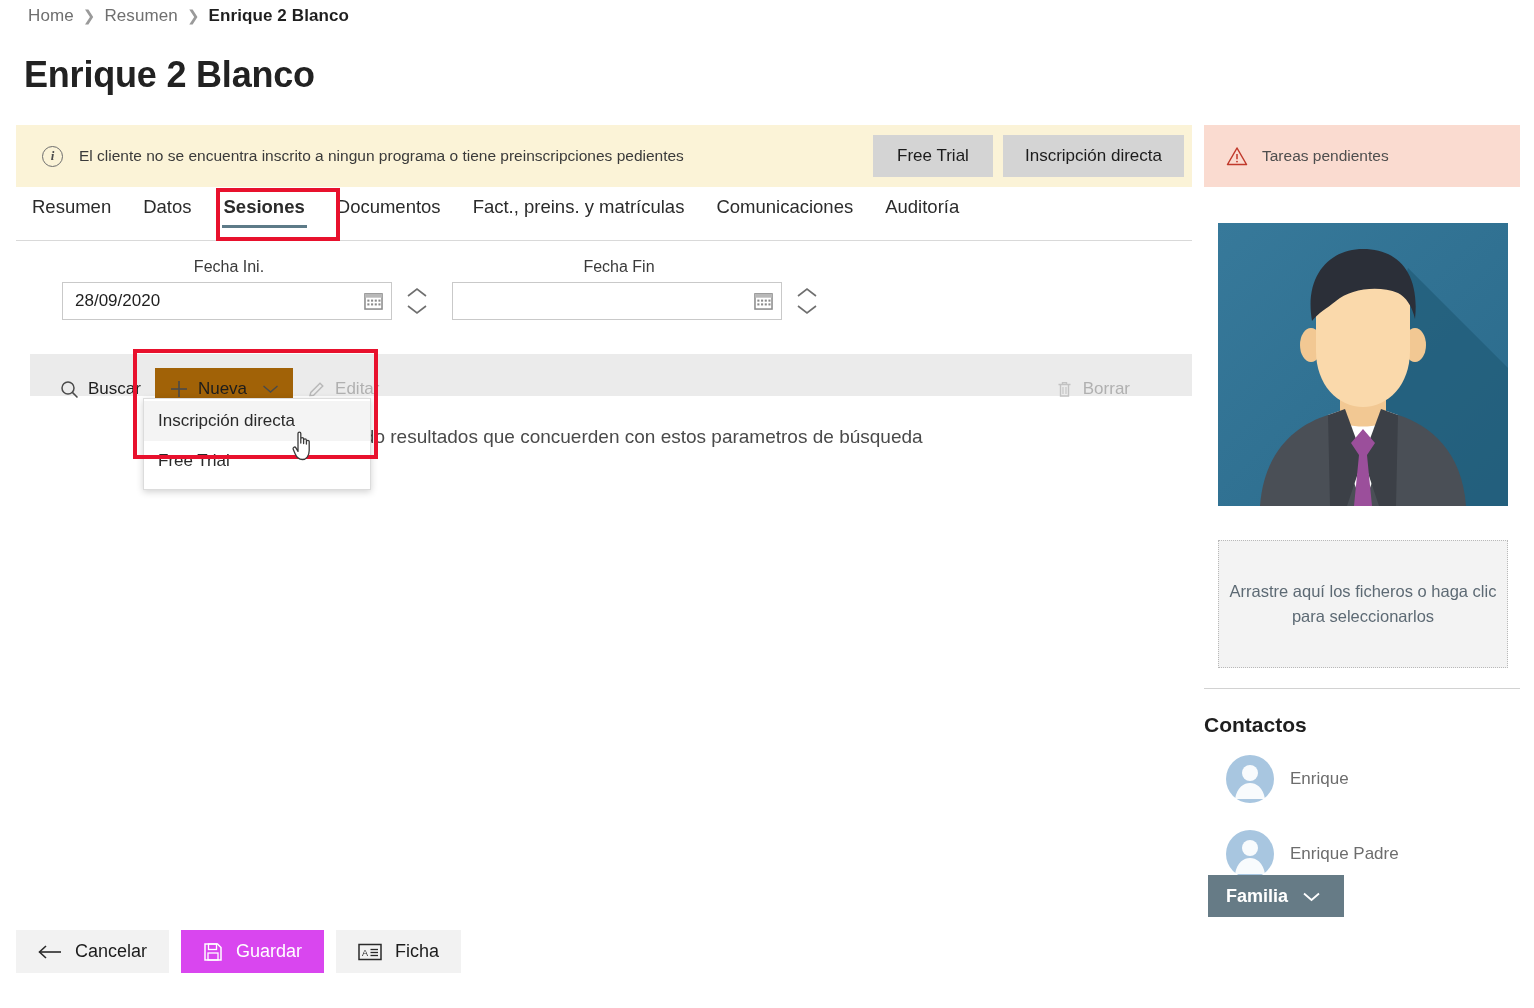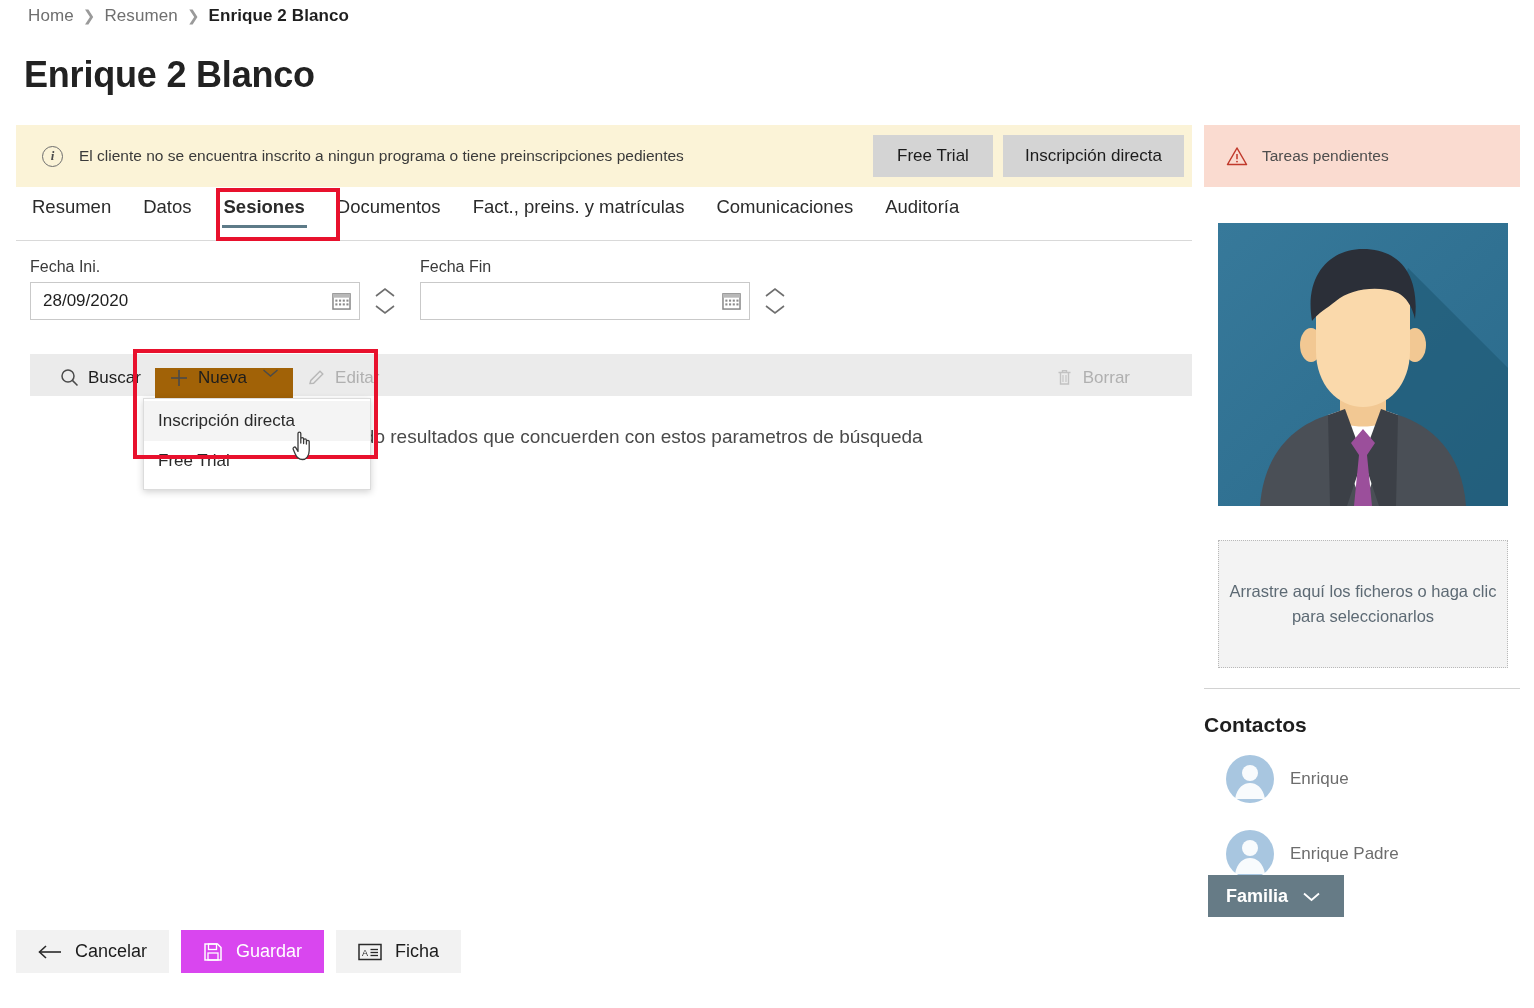--- a/index.html
+++ b/index.html
@@ -68,22 +68,22 @@
     height: 3px; background: #5d7b88;
   }
   .tabs-underline {
     position: absolute; left: 16px; top: 240px; width: 1176px;
     height: 1px; background: #d9d9d9;
   }
 
   
   .filters { position: absolute; left: 16px; top: 258px; width: 1176px; height: 80px; }
   .field { position: absolute; top: 0; }
-  .field-label { font-size: 16px; color: #3a3a3a; margin-bottom: 6px; }
-  .field-row { display: flex; align-items: center; gap: 14px; }
+  .field-label { font-size: 16px; color: #3a3a3a; margin-bottom: 6px; text-align: center; }
+  .field-row { display: flex; align-items: center; gap: 14px; margin-left: 32px; }
   .date-input {
     position: relative; width: 330px; height: 38px;
     border: 1px solid #c9c9c9; background:#fff;
     display:flex; align-items:center;
   }
   .date-input input {
     border: none; outline: none; background: transparent;
     width: 100%; height: 100%;
     padding: 0 36px 0 12px; font-size: 17px; color: #1f1f1f;
     font-family: "Liberation Sans", sans-serif;
@@ -96,21 +96,21 @@
   .chev { width: 22px; height: 11px; }
 
   
   .cmdbar {
     position: absolute; left: 30px; top: 354px;
     width: 1162px; height: 42px;
     background: #ebebeb;
     display: flex; align-items: center;
   }
   .cmd {
-    display: flex; align-items: flex-start; gap: 9px;
+    display: flex; align-items: center; gap: 9px;
     padding: 0 14px; height: 42px; font-size: 17px; color: #1d1d1d;
     cursor: pointer; white-space: nowrap; margin-top: 28px;
   }
   .cmd.first { margin-left: 16px; }
   .cmd.disabled { color: #b0b0b0; cursor: default; }
   .cmd.pushed { background: #a16207; }
   .cmd .caret { margin-left: 6px; }
   .cmd-right { margin-left: auto; margin-right: 48px; }
 
   

